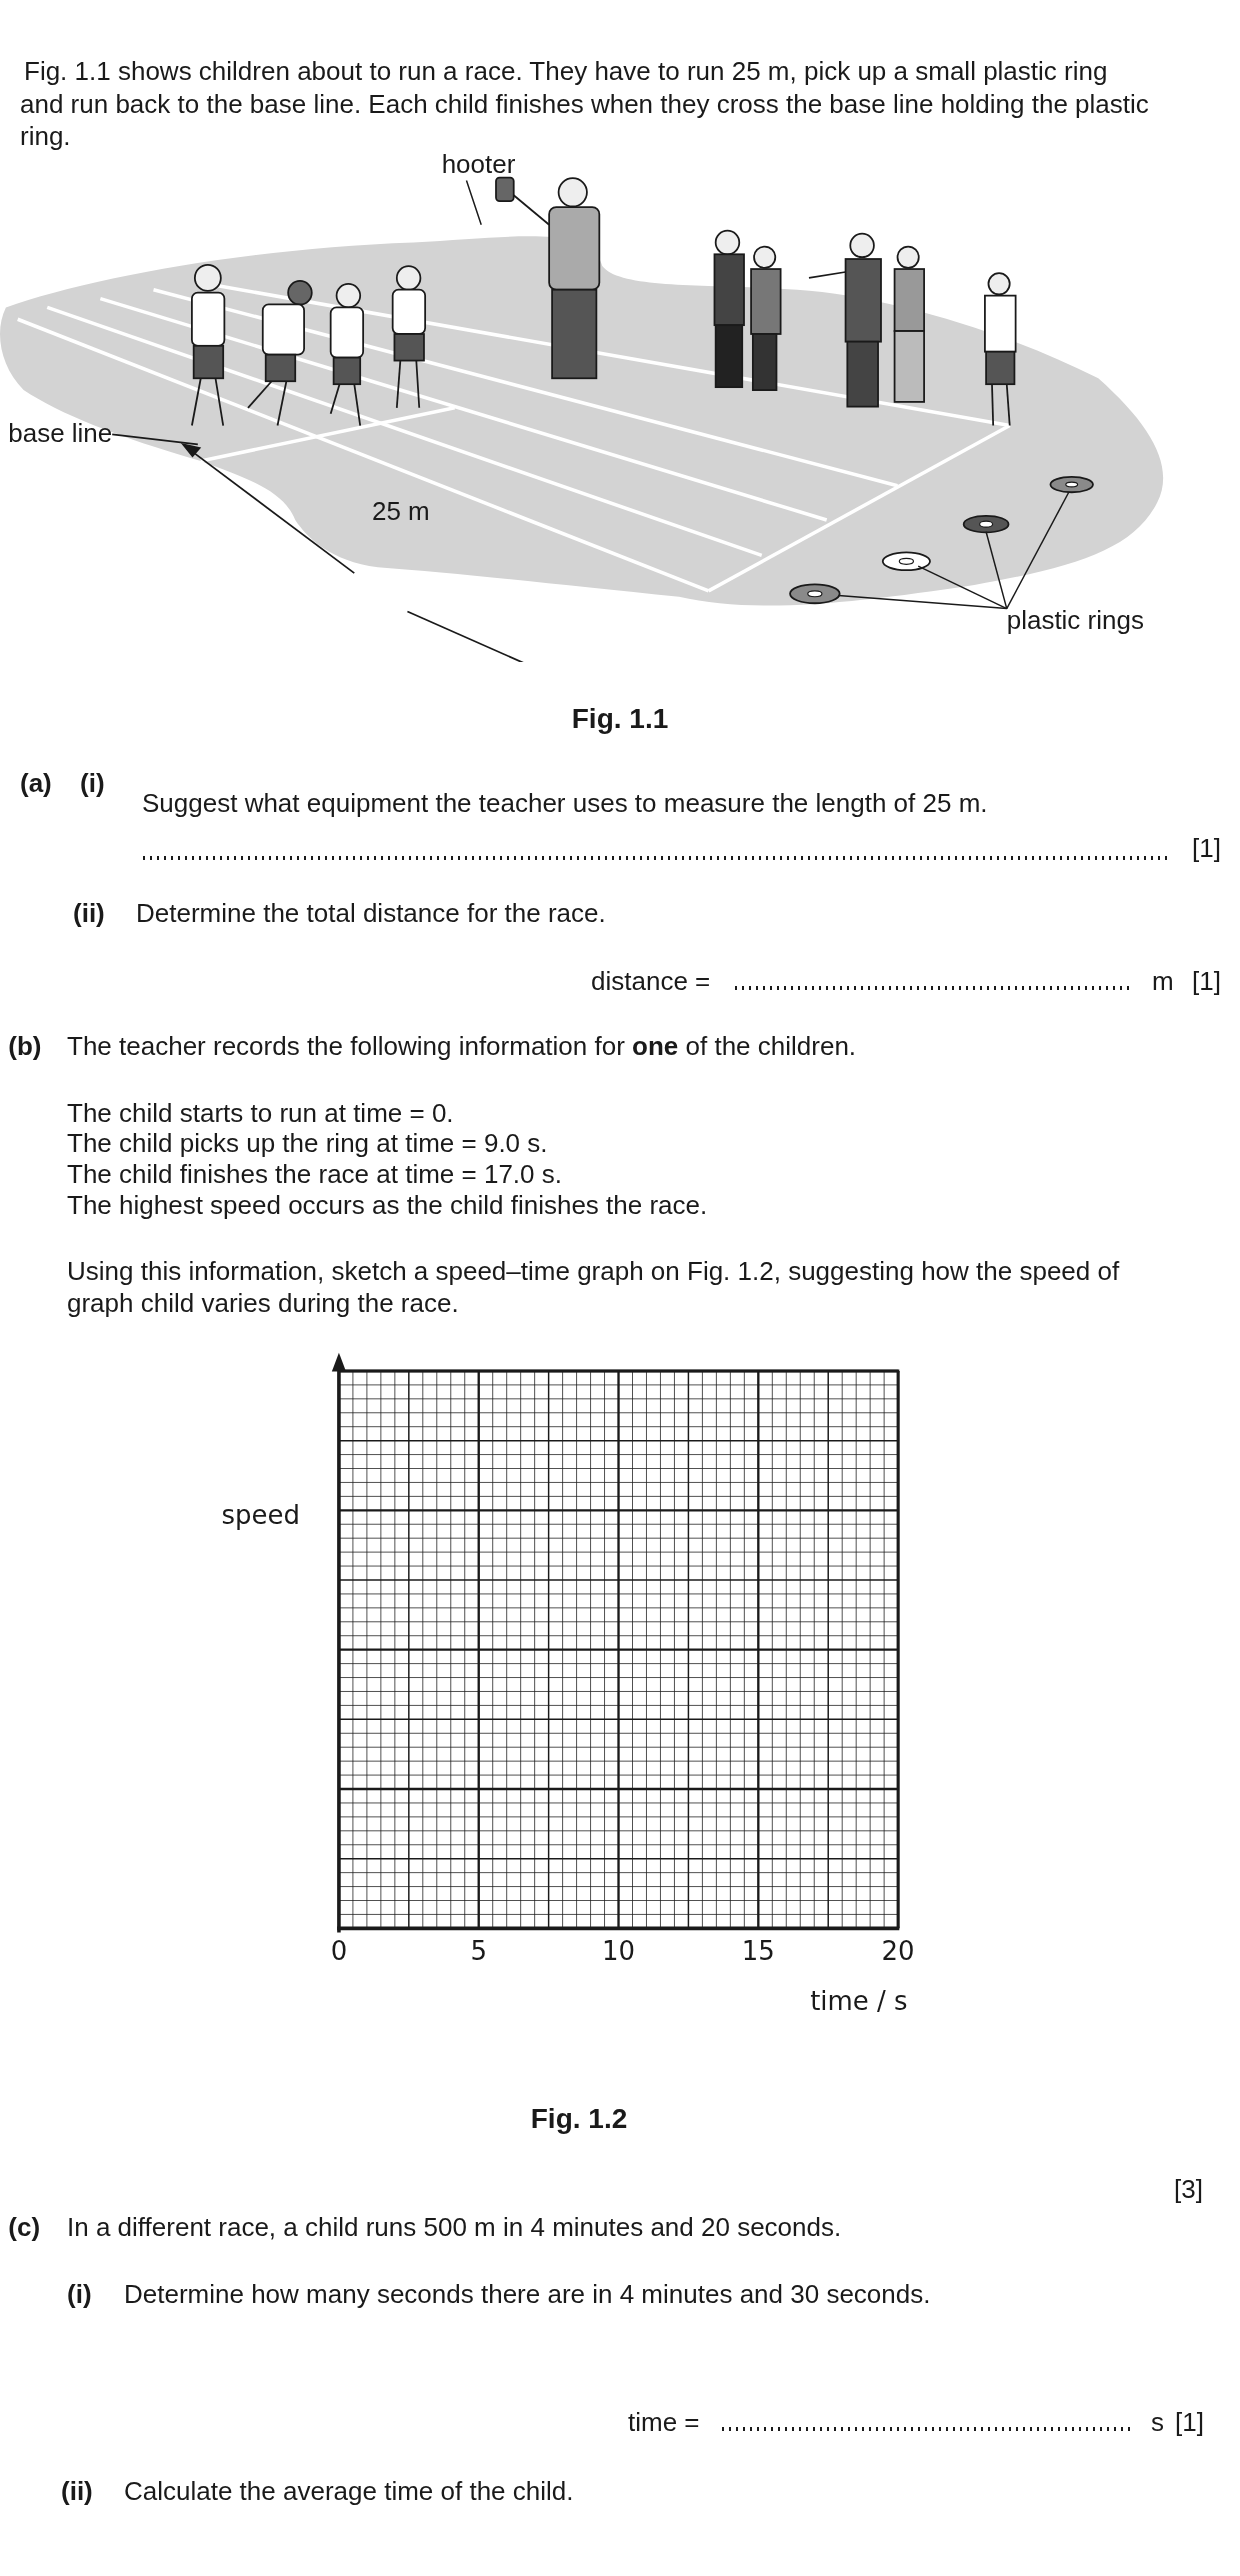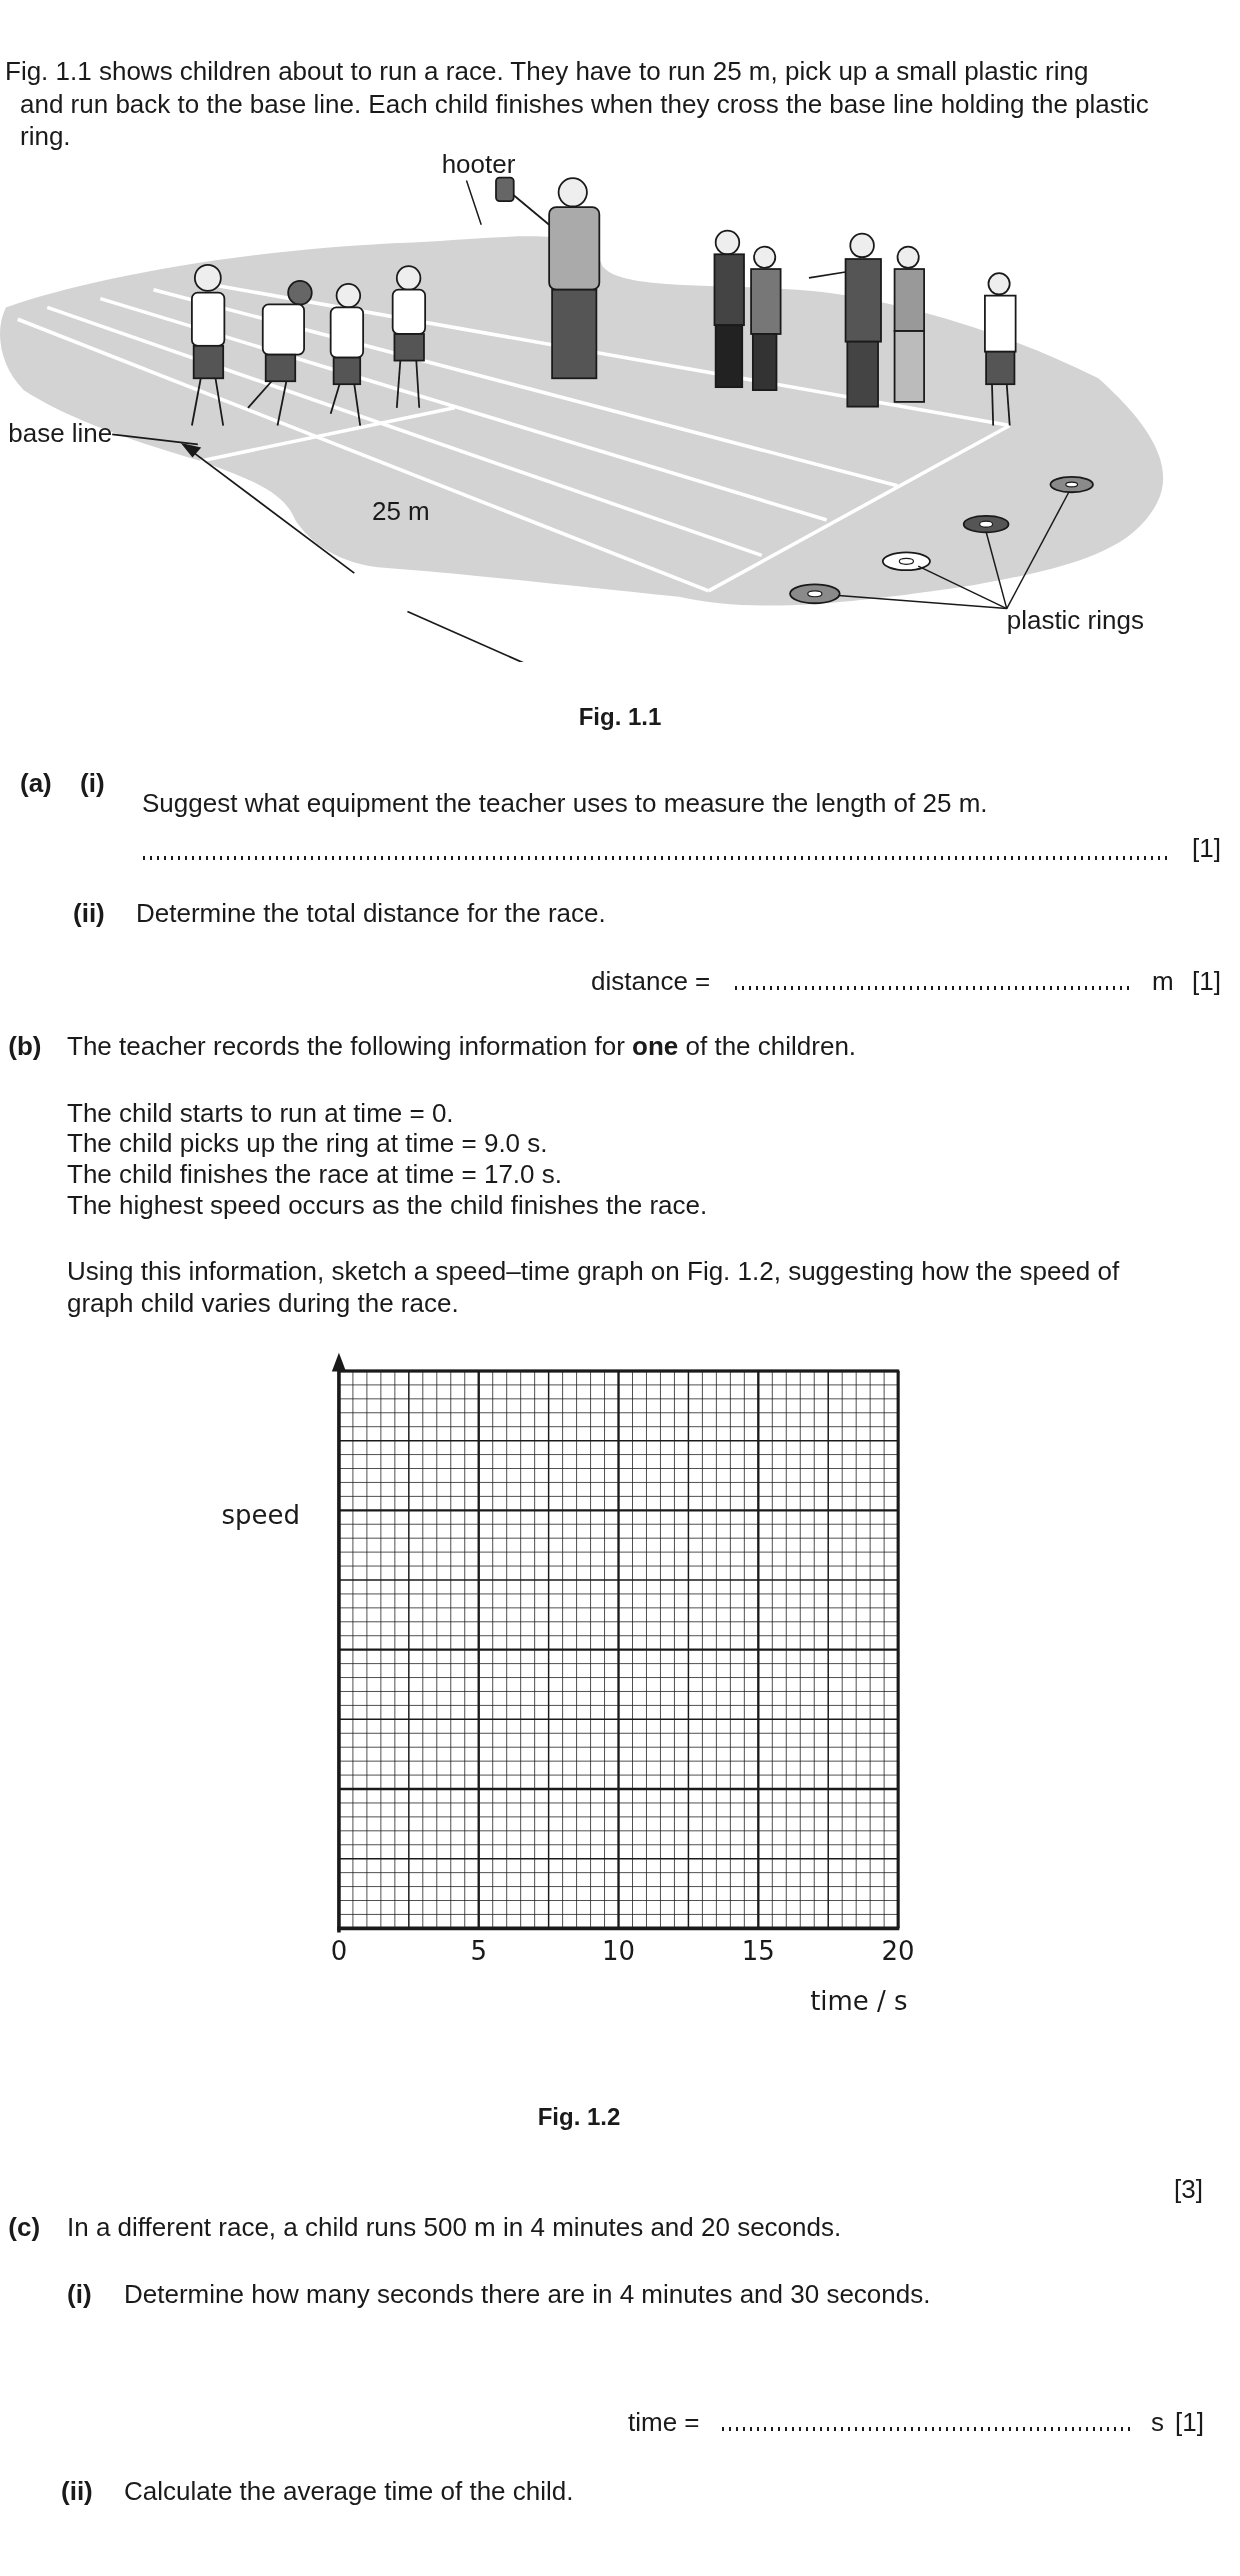--- a/index.html
+++ b/index.html
@@ -4,32 +4,32 @@
 <style>
   html, body { margin: 0; padding: 0; background: #ffffff; }
   body {
     width: 1240px; height: 2576px; position: relative; overflow: hidden;
     font-family: "Liberation Sans", sans-serif; color: #1a1a1a;
   }
   .t { position: absolute; font-size: 26px; line-height: 31px; white-space: nowrap; }
   .p { position: absolute; font-size: 26px; line-height: 31px; text-align: justify; text-align-last: left; }
   .b { font-weight: bold; }
   .fig { position: absolute; left: 0; top: 130px; width: 1240px; height: 532px; }
-  .cap { position: absolute; font-size: 24px; font-weight: bold; text-align: center; width: 236px; }
+  .cap { position: absolute; font-size: 28px; font-weight: bold; text-align: center; width: 236px; }
   .dots { position: absolute; height: 3.5px;
     background-image: repeating-linear-gradient(to right, #1a1a1a 0 2.4px, transparent 2.4px 7px); }
   .mark { position: absolute; font-size: 26px; line-height: 31px; }
   .label-fig { font-size: 44px; fill: #1a1a1a; font-family: "Liberation Sans", sans-serif; }
   .graph { position: absolute; left: 0; top: 0; width: 1240px; height: 2576px; pointer-events: none; }
   .tick { font-family: "DejaVu Sans", sans-serif; font-size: 44px; fill: #1a1a1a; }
 </style>
 </head>
 <body>
 
-<div class="p" style="left:5px; top:56px; width:1200px;">Fig. 1.1 shows children about to run a race. They have to run 25 m, pick up a small plastic ring</div>
+<div class="p" style="left:24px; top:56px; width:1200px;">Fig. 1.1 shows children about to run a race. They have to run 25 m, pick up a small plastic ring</div>
 <div class="p" style="left:20px; top:89px; width:1200px;">and run back to the base line. Each child finishes when they cross the base line holding the plastic</div>
 <div class="t" style="left:20px; top:121px;">ring.</div>
 
 <svg class="fig" viewBox="0 220 2100 900">
 
   <path d="M10,520 C150,470 420,420 700,410 C880,400 1000,380 1020,450 C1050,490 1200,480 1350,490 C1500,500 1700,560 1860,640 C1950,720 1990,790 1960,850 C1920,930 1820,960 1650,990 C1450,1020 1280,1040 1150,1010 C950,990 780,970 640,960 C560,950 520,910 500,880 C480,830 420,810 340,780 C200,740 100,700 40,660 C0,620 -10,560 10,520 Z" fill="#d3d3d3"></path>
 
   <g stroke="#ffffff" stroke-width="6" fill="none">
     <line x1="30" y1="540" x2="1200" y2="1000"></line>
     <line x1="80" y1="520" x2="1290" y2="940"></line>

